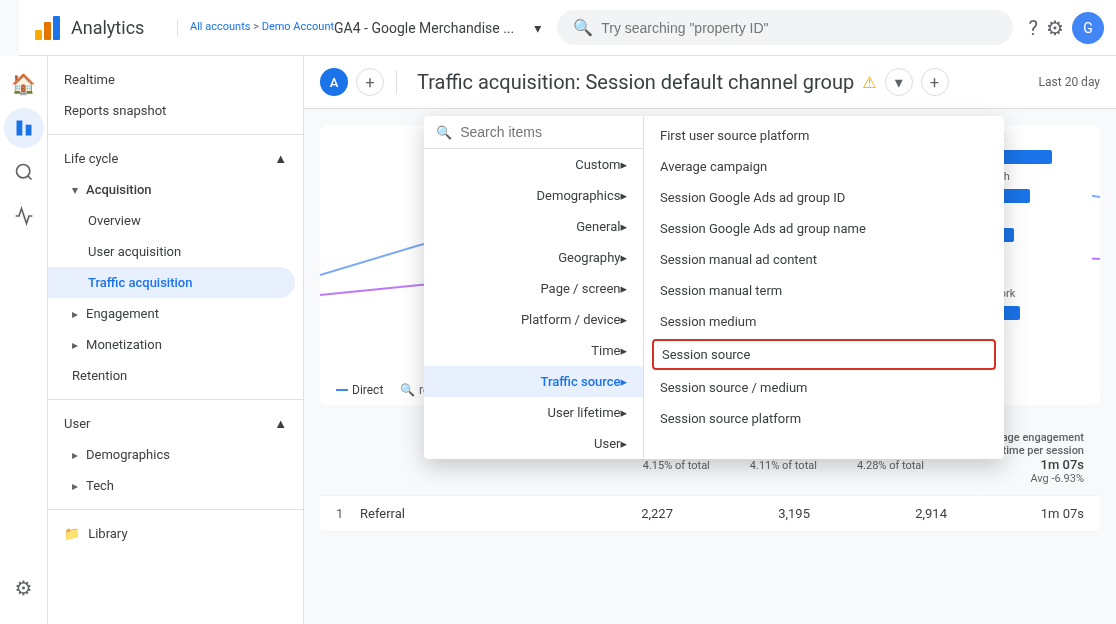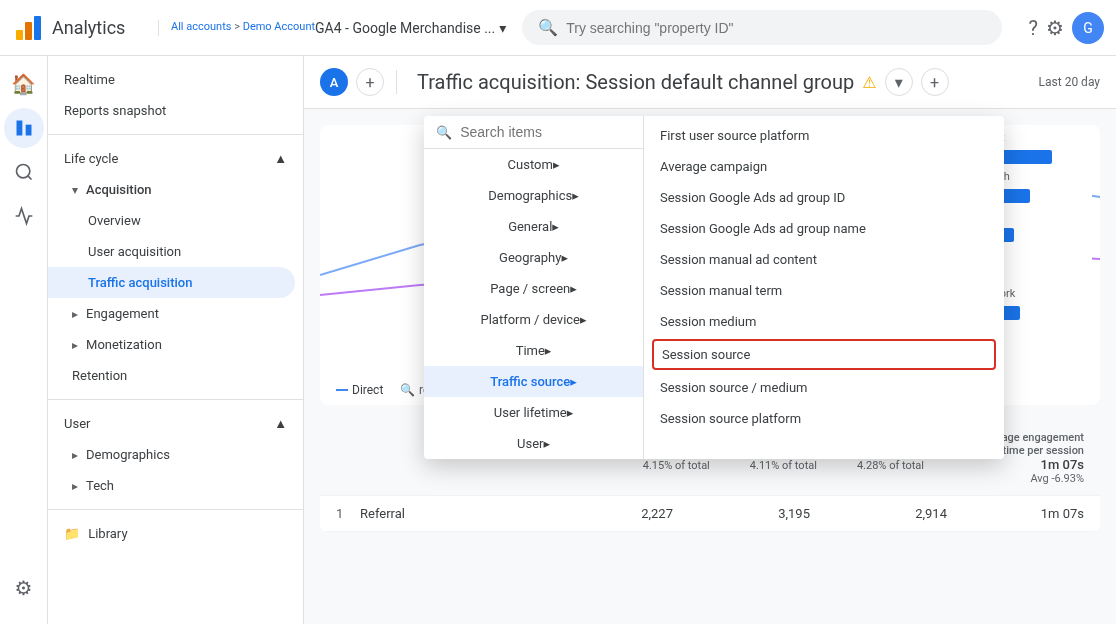--- a/index.html
+++ b/index.html
@@ -2,29 +2,29 @@
 <html><head>
   <meta charset="utf-8">
   <style>
     * { box-sizing: border-box; margin: 0; padding: 0; }
     body { font-family: 'Google Sans', Roboto, Arial, sans-serif; font-size: 13px; color: #3c4043; background: #f8f9fa; overflow: hidden; }
 
     
     .topbar {
       display: flex; align-items: center; height: 56px;
       background: #fff; border-bottom: 1px solid #e0e0e0;
-      padding: 0 12px; gap: 16px; z-index: 100; position: relative;
+      padding: 0 12px; gap: 16px; z-index: 100; position: relative; margin-left: 19px;
     }
     .logo-area { display: flex; align-items: center; gap: 8px; min-width: 130px; }
     .logo-icon { width: 32px; height: 32px; }
     .logo-text { font-size: 18px; color: #3c4043; font-weight: 400; }
     .account-info { display: flex; flex-direction: row; border-left: 1px solid #e0e0e0; padding-left: 12px; }
     .account-breadcrumb { font-size: 11px; color: #5f6368; }
     .account-breadcrumb a { color: #1a73e8; text-decoration: none; }
-    .account-selector { display: flex; align-items: center; gap: 4px; font-size: 14px; color: #3c4043; cursor: pointer; }
+    .account-selector { display: flex; align-items: center; gap: 20px; font-size: 14px; color: #3c4043; cursor: pointer; }
     .search-bar {
       flex: 1; max-width: 480px; display: flex; align-items: center;
       background: #f1f3f4; border-radius: 24px; padding: 8px 16px; gap: 8px;
     }
     .search-bar input { border: none; background: transparent; outline: none; font-size: 14px; color: #3c4043; width: 100%; }
     .topbar-right { margin-left: auto; display: flex; align-items: center; gap: 8px; }
 
     
     .layout { display: flex; height: calc(100vh - 56px); }
 
@@ -95,21 +95,21 @@
     .dropdown-search {
       padding: 8px 12px; border-bottom: 1px solid #e0e0e0;
       display: flex; align-items: center; gap: 8px;
     }
     .dropdown-search input { border: none; outline: none; font-size: 14px; color: #3c4043; flex: 1; }
 
     .dropdown-left { width: 220px; border-right: 1px solid #e0e0e0; }
     .dropdown-right { width: 360px; padding: 4px 0; }
 
     .dropdown-item {
-      display: flex; align-items: center; justify-content: center;
+      display: flex; align-items: center; justify-content: flex-end;
       padding: 8px 16px; cursor: pointer; font-size: 13px; color: #3c4043;
     }
     .dropdown-item.selected { background: #e8f0fe; color: #1a73e8; font-weight: 500; }
 
     .dropdown-right-item {
       padding: 8px 16px; cursor: pointer; font-size: 13px; color: #3c4043;
     }
     .dropdown-right-item.highlighted {
       border: 2px solid #d93025; border-radius: 4px; margin: 0 8px;
       padding: 6px 8px;

